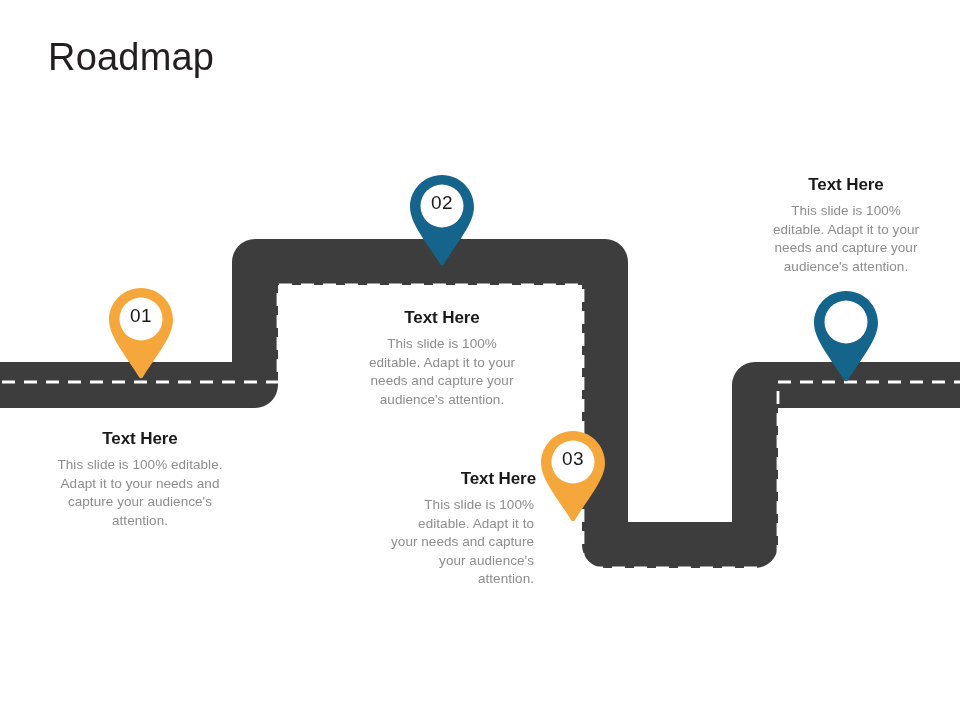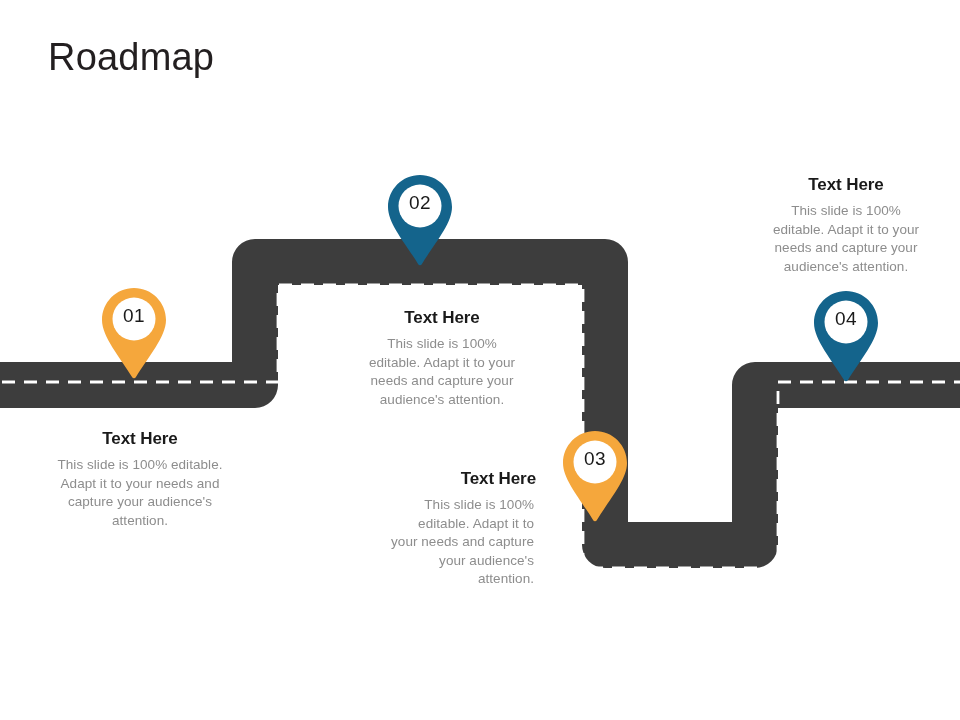--- a/index.html
+++ b/index.html
@@ -109,65 +109,64 @@
     <path d="M -20 382
              L 278 382
              L 278 285
              L 583 285
              L 583 568
              L 778 568
              L 778 382
              L 980 382" fill="none" stroke="#ffffff" stroke-width="2.8" stroke-linejoin="miter" stroke-dasharray="13 9"></path>
   </svg>
 
-  <div class="pin" style="left:98px; top:285px;text-align:right;">
+  <div class="pin" style="left:105px; top:285px;text-align:right;">
     <svg width="72" height="96" viewBox="0 0 72 96" xmlns="http://www.w3.org/2000/svg">
       <path d="M36 3 C18.3 3 4 17.3 4 35 C4 52 22 72 34.2 92.2 C34.9 93.5 37.1 93.5 37.8 92.2 C50 72 68 52 68 35 C68 17.3 53.7 3 36 3 Z" fill="#f5a73c"></path>
       <circle cx="36" cy="34" r="21.5" fill="#ffffff"></circle>
     </svg>
     <div class="pin-number">01</div>
   </div>
 
   <div class="txtblock align-center" style="left:55px; top:412px; width:170px;">
     <p class="txt-head">Text Here</p>
     <p class="txt-body">This slide is 100% editable. Adapt it to your needs and capture your audience's attention.</p>
   </div>
 
-  <div class="pin" style="left:384px; top:172px;">
+  <div class="pin" style="left:406px; top:172px;">
     <svg width="72" height="96" viewBox="0 0 72 96" xmlns="http://www.w3.org/2000/svg">
       <path d="M36 3 C18.3 3 4 17.3 4 35 C4 52 22 72 34.2 92.2 C34.9 93.5 37.1 93.5 37.8 92.2 C50 72 68 52 68 35 C68 17.3 53.7 3 36 3 Z" fill="#14648c"></path>
       <circle cx="36" cy="34" r="21.5" fill="#ffffff"></circle>
     </svg>
     <div class="pin-number">02</div>
   </div>
 
   <div class="txtblock align-center" style="left:358px; top:291px; width:168px;">
     <p class="txt-head">Text Here</p>
     <p class="txt-body">This slide is 100% editable. Adapt it to your needs and capture your audience's attention.</p>
   </div>
 
-  <div class="pin" style="left:559px; top:428px;">
+  <div class="pin" style="left:537px; top:428px;">
     <svg width="72" height="96" viewBox="0 0 72 96" xmlns="http://www.w3.org/2000/svg">
       <path d="M36 3 C18.3 3 4 17.3 4 35 C4 52 22 72 34.2 92.2 C34.9 93.5 37.1 93.5 37.8 92.2 C50 72 68 52 68 35 C68 17.3 53.7 3 36 3 Z" fill="#f5a73c"></path>
       <circle cx="36" cy="34" r="21.5" fill="#ffffff"></circle>
     </svg>
     <div class="pin-number">03</div>
   </div>
 
   <div class="txtblock align-right" style="left:386px; top:452px; width:150px;">
     <p class="txt-head">Text Here</p>
     <p class="txt-body">This slide is 100% editable. Adapt it to your needs and capture your audience's attention.</p>
   </div>
 
   <div class="pin" style="left:810px; top:288px;">
     <svg width="72" height="96" viewBox="0 0 72 96" xmlns="http://www.w3.org/2000/svg">
       <path d="M36 3 C18.3 3 4 17.3 4 35 C4 52 22 72 34.2 92.2 C34.9 93.5 37.1 93.5 37.8 92.2 C50 72 68 52 68 35 C68 17.3 53.7 3 36 3 Z" fill="#14648c"></path>
       <circle cx="36" cy="34" r="21.5" fill="#ffffff"></circle>
     </svg>
-    <div class="pin-number">04</div>
   </div>
 
   <div class="txtblock align-center" style="left:762px; top:158px; width:168px;">
     <p class="txt-head">Text Here</p>
     <p class="txt-body">This slide is 100% editable. Adapt it to your needs and capture your audience's attention.</p>
   </div>
 
 </div>
 
 </body></html>

